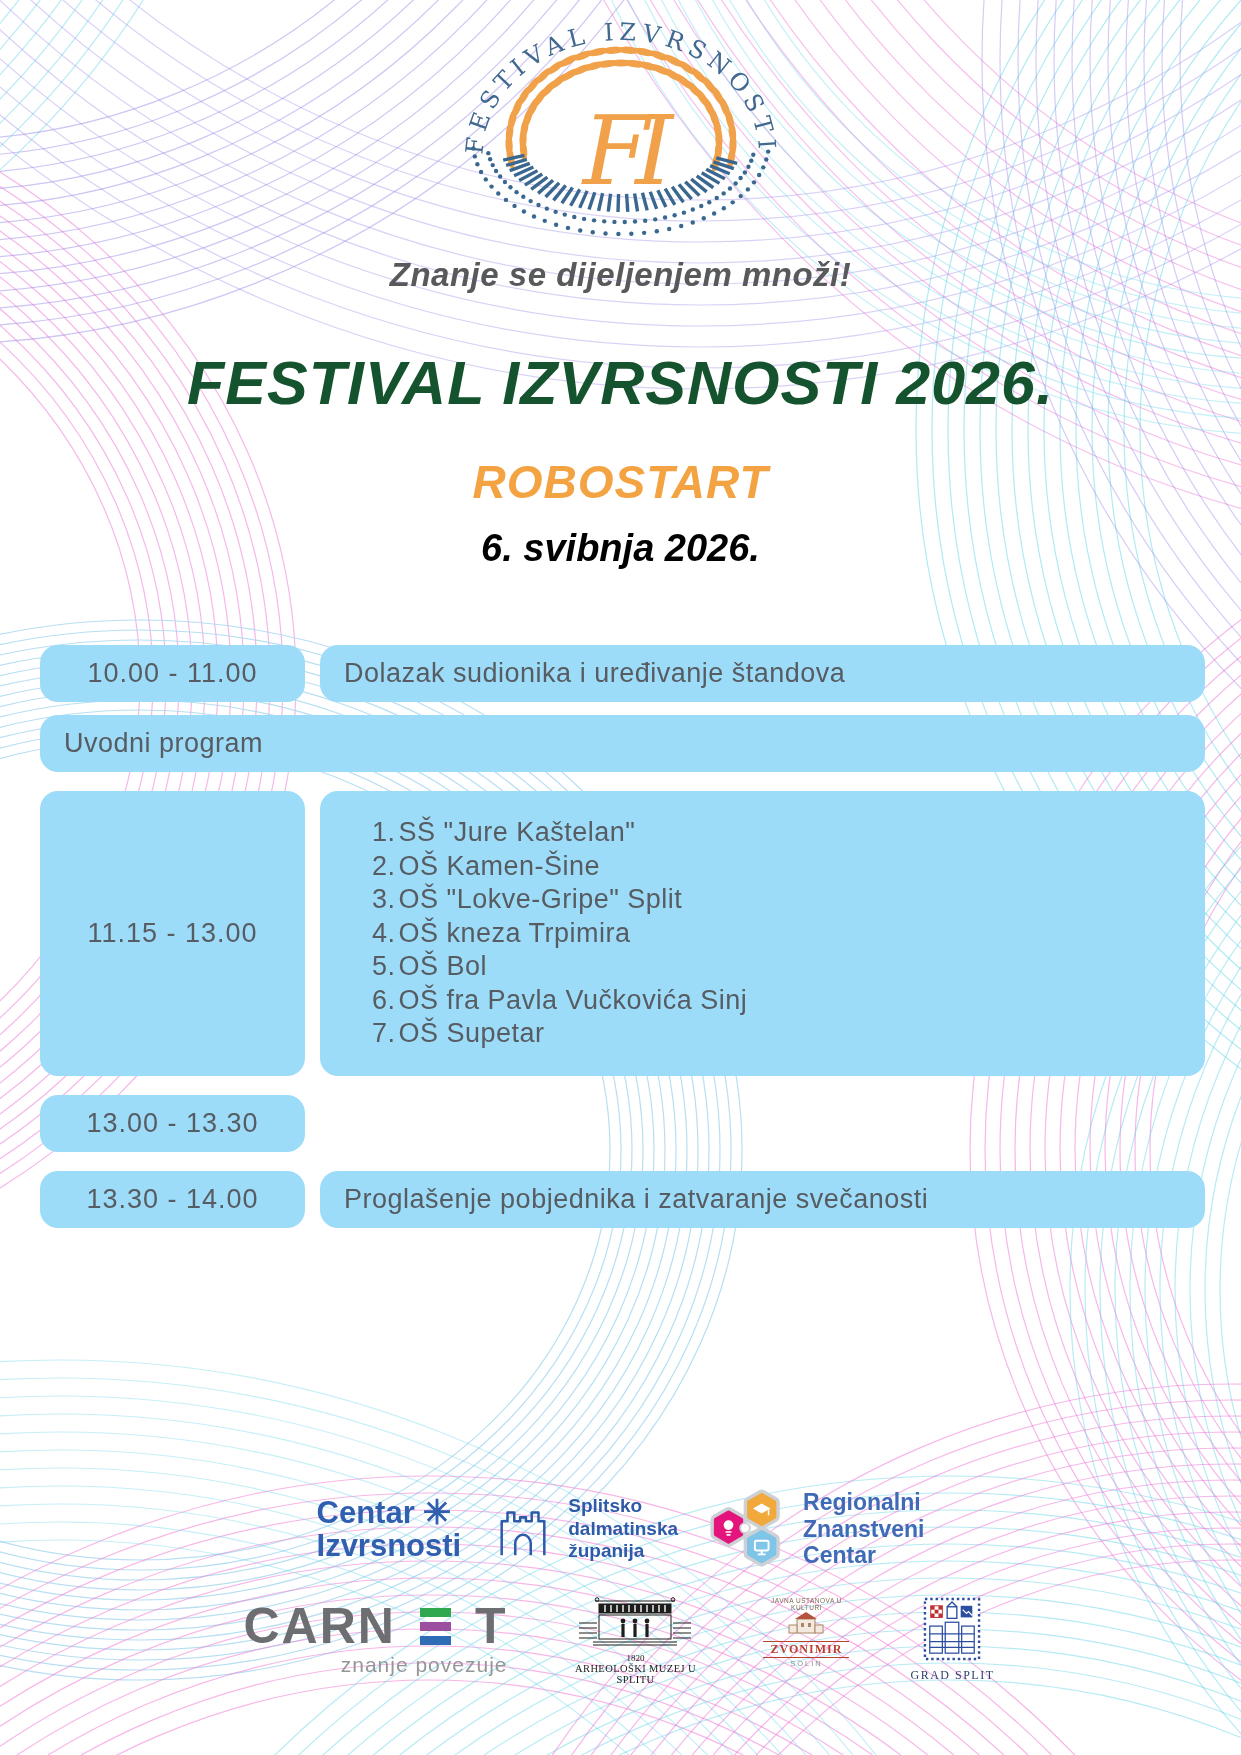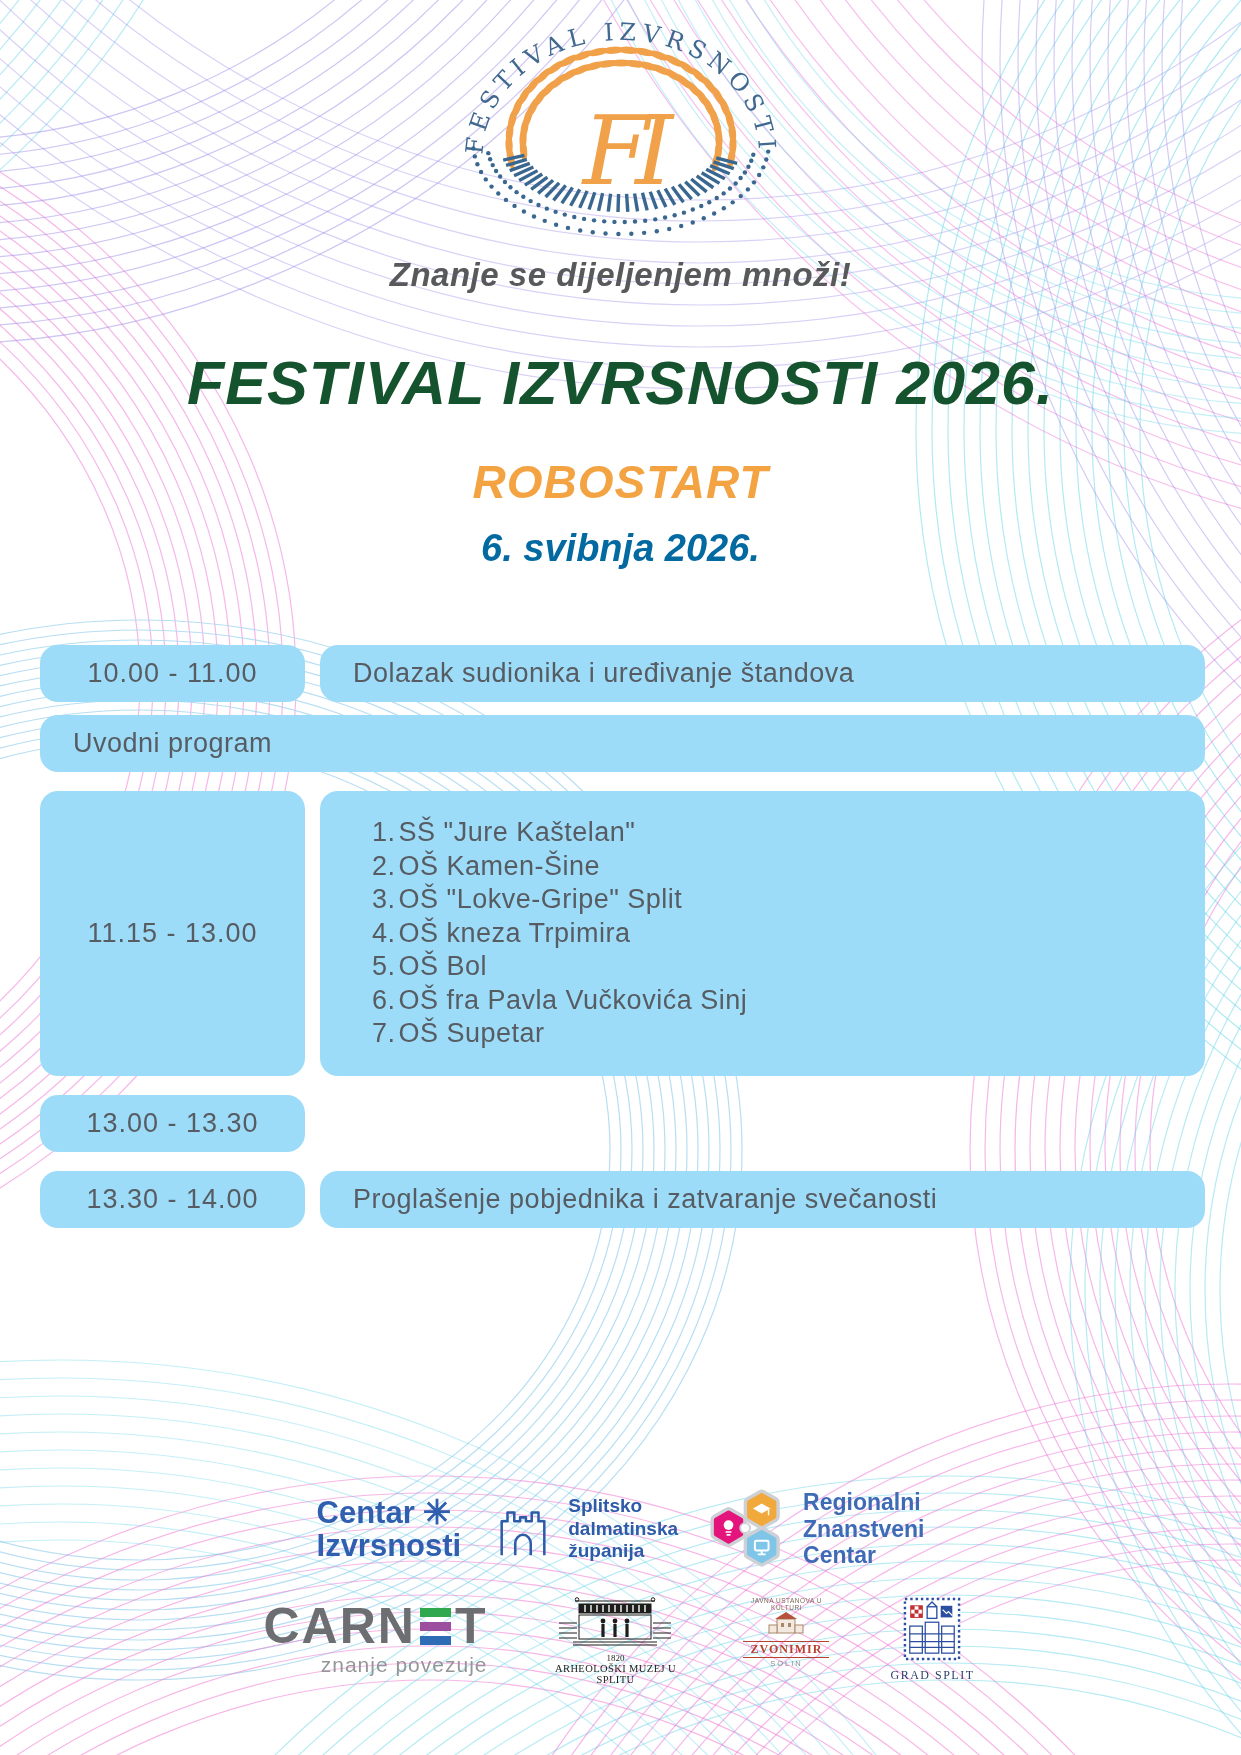--- a/index.html
+++ b/index.html
@@ -10,47 +10,47 @@
 
   .logo-wrap{position:absolute;top:12px;left:50%;transform:translateX(-50%);}
 
   .tagline{position:absolute;top:256px;width:100%;text-align:center;
     font-style:italic;font-weight:bold;font-size:33px;color:#58595b;letter-spacing:.5px;}
   .title{position:absolute;top:348px;width:100%;text-align:center;
     font-style:italic;font-weight:800;font-size:61px;color:#14532d;letter-spacing:1px;}
   .subtitle{position:absolute;top:455px;width:100%;text-align:center;
     font-style:italic;font-weight:800;font-size:46px;color:#f3a342;letter-spacing:1px;}
   .date{position:absolute;top:527px;width:100%;text-align:center;
-    font-style:italic;font-weight:bold;font-size:38px;color:#0369a1;}
+    font-style:italic;font-weight:bold;font-size:38px;color:#000000;}
 
   .schedule{position:absolute;left:40px;top:645px;width:1165px;}
   .row{display:flex;gap:15px;align-items:stretch;margin-bottom:13px;}
   .row.gap-lg{margin-bottom:19px;}
   .cell{background:#9cdcf8;border-radius:18px;color:#575c62;font-size:27px;}
   .time{width:265px;flex:none;display:flex;align-items:center;justify-content:center;min-height:57px;letter-spacing:1px;}
-  .activity{flex:1;display:flex;align-items:center;padding-left:33px;min-height:57px;letter-spacing:.5px;}
+  .activity{flex:1;display:flex;align-items:center;padding-left:24px;min-height:57px;letter-spacing:.5px;}
   .activity-list{flex:1;padding:25px 30px 25px 52px;}
   .activity-list ol{list-style:none;}
   .activity-list li{display:flex;line-height:33.5px;letter-spacing:.5px;}
   .activity-list .num{margin-right:3px;}
 
   .sponsors1{position:absolute;top:1487px;left:0;width:100%;
     display:flex;justify-content:center;align-items:center;gap:31px;}
   .ci{color:#2f5fae;font-weight:bold;font-size:31px;line-height:1.08;}
   .ci-top{display:flex;align-items:center;gap:8px;}
   .ci-star{font-size:34px;line-height:1;}
   .zup{display:flex;align-items:center;gap:14px;}
   .zup-text{color:#2e5ba8;font-size:19px;font-weight:600;line-height:1.2;}
   .rzc{display:flex;align-items:center;gap:12px;}
   .rzc-text{color:#3f6ab5;font-weight:bold;font-size:23px;line-height:1.15;}
 
   .sponsors2{position:absolute;top:1597px;left:0;width:100%;
     display:flex;justify-content:center;align-items:flex-start;gap:58px;}
   .carnet{display:flex;flex-direction:column;align-items:flex-end;}
-  .carnet-word{display:flex;align-items:center;font-weight:bold;font-size:50px;color:#6d6e71;letter-spacing:2px;}
+  .carnet-word{display:flex;align-items:center;font-weight:bold;font-size:50px;color:#6d6e71;letter-spacing:2px;gap:20px;}
   .ebars{display:inline-flex;flex-direction:column;gap:5px;margin:0 4px;}
   .ebars span{width:31px;height:9px;display:block;}
   .ebar-g{background:#2fa84f;} .ebar-p{background:#9d4f9f;} .ebar-b{background:#2e6cb6;}
   .carnet-tag{color:#949698;font-size:21px;margin-top:-2px;letter-spacing:1px;}
   .museum{width:140px;text-align:center;color:#1d1d1b;}
   .museum-year{font-family:"Liberation Serif",serif;font-size:9px;margin-top:2px;}
   .museum-label{font-family:"Liberation Serif",serif;font-size:10.5px;letter-spacing:.4px;}
   .zvon{width:86px;text-align:center;}
   .zvon-arc{font-size:6.5px;color:#7d6a55;letter-spacing:.5px;}
   .zvon-label{font-family:"Liberation Serif",serif;font-weight:bold;color:#b8412f;font-size:12px;

